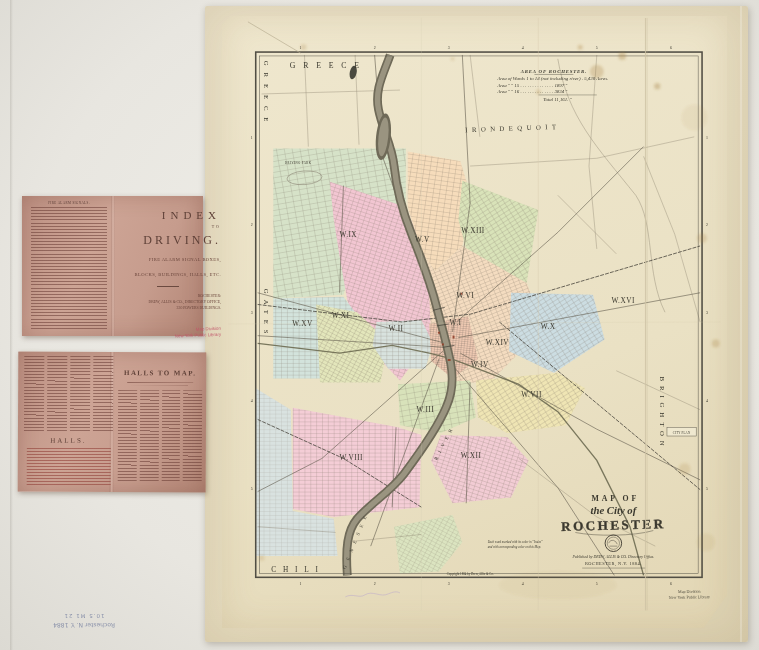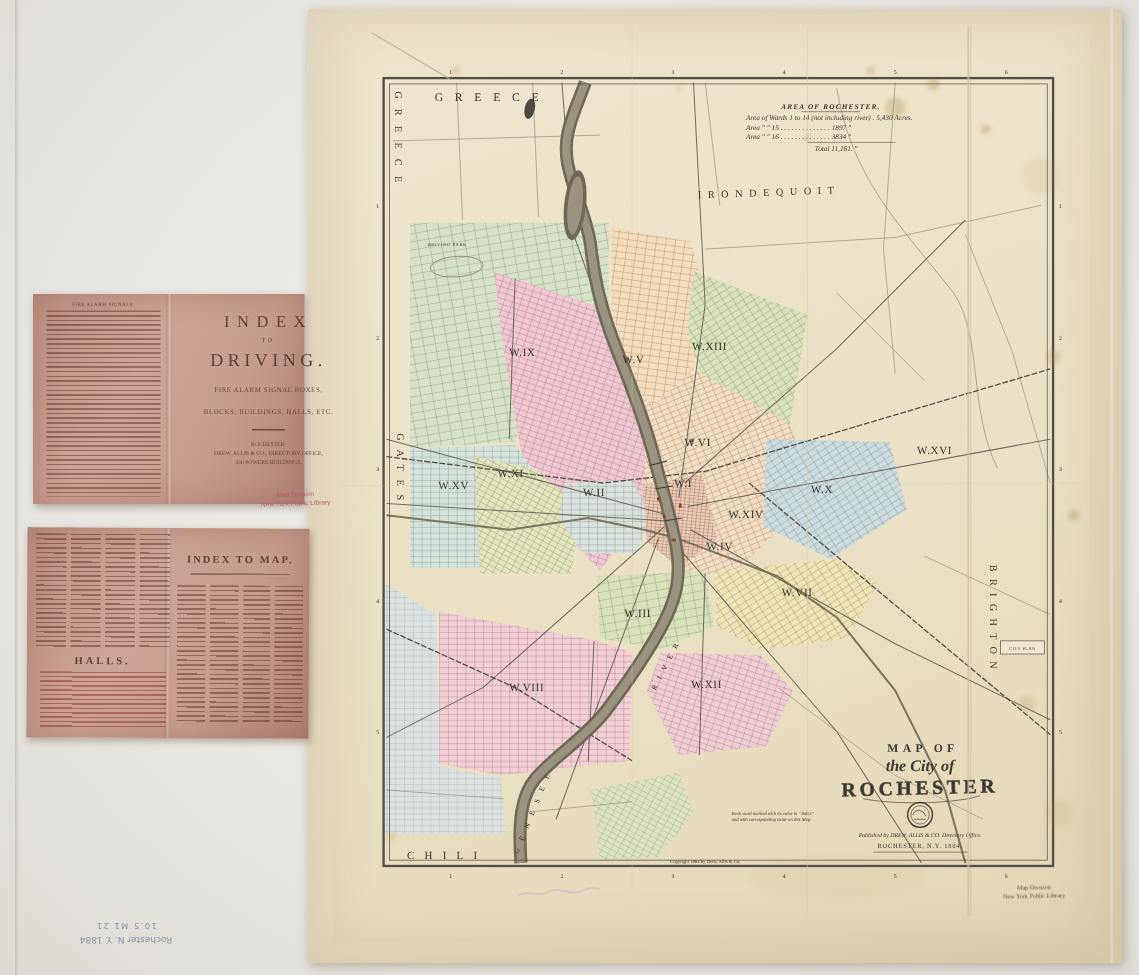--- a/index.html
+++ b/index.html
@@ -28,34 +28,34 @@
        box-shadow:1px 2px 5px rgba(80,55,40,.38), inset 0 0 20px rgba(115,65,50,.28);}
   .panel::before{content:"";position:absolute;left:49%;top:0;width:4px;height:100%;
        background:linear-gradient(90deg,rgba(90,45,35,.18),rgba(255,235,225,.25),rgba(90,45,35,.10));}
   .panel-a{left:22px;top:196px;width:181px;height:140px;}
   .panel-b{left:18px;top:352px;width:188px;height:140px;transform:rotate(.3deg);}
   .micro{background:repeating-linear-gradient(180deg, rgba(98,52,45,.52) 0 1px, rgba(98,52,45,0) 1px 3.1px);}
   .micro-red{background:repeating-linear-gradient(180deg, rgba(140,55,48,.55) 0 1px, rgba(140,55,48,0) 1px 3.0px);}
   .pa-left{position:absolute;left:7px;top:5px;width:80px;height:130px;}
   .pa-list-header{font-size:3.2px;text-align:center;color:#5e4038;letter-spacing:.4px;margin-bottom:2px;}
   .pa-left .micro{height:124px;width:76px;margin:0 auto;}
-  .pa-right{position:absolute;left:104px;top:4px;width:106px;height:134px;text-align:center;color:#5f4138;}
+  .pa-right{position:absolute;left:93px;top:4px;width:106px;height:134px;text-align:right;color:#5f4138;}
   .t-index{font-size:11px;letter-spacing:5px;margin-top:9px;}
   .t-to{font-size:4px;letter-spacing:2px;margin-top:3px;}
   .t-streets{font-size:12px;letter-spacing:3px;margin-top:4px;}
   .t-sub{font-size:4.6px;letter-spacing:.4px;margin-top:9px;color:#6b463c;}
   .t-sub2{font-size:4.6px;letter-spacing:.4px;margin-top:10px;color:#6b463c;}
   .rule{width:22px;border-top:1px solid #6b4a40;margin:9px auto 0;}
   .t-imprint{font-size:3.8px;margin-top:7px;line-height:1.55;color:#6b463c;}
   .stampA{position:absolute;right:0px;bottom:-4px;width:70px;color:#c2566a;font-size:4.4px;
        line-height:1.3;transform:rotate(-2deg);font-family:"Liberation Sans",sans-serif;opacity:.95;}
   .pb-left{position:absolute;left:6px;top:4px;width:89px;height:132px;}
   .pb-cols{display:flex;gap:3px;height:76px;}
   .pb-cols .micro{flex:1;}
-  .t-halls{font-size:7px;letter-spacing:2px;text-align:center;color:#5f4138;margin-top:5px;font-weight:bold;}
+  .t-halls{font-size:7px;letter-spacing:2px;text-align:center;color:#5f4138;margin-top:5px;font-weight:normal;}
   .pb-halls-lines{height:38px;width:84px;margin:3px auto 0;}
   .pb-right{position:absolute;left:100px;top:4px;width:84px;height:132px;text-align:center;color:#5f4138;}
   .t-indexmap{font-size:7px;letter-spacing:1.4px;margin-top:13px;font-weight:bold;}
   .pb-note{height:3px;width:66px;margin:5px auto 0;}
   .pb-right .pb-cols{height:92px;margin-top:5px;}
   
   .shelfmark{position:absolute;left:28px;top:612px;width:112px;transform:rotate(180deg);
        font-family:"DejaVu Sans",sans-serif;color:#7d86a3;opacity:.85;font-size:6px;
        line-height:1.6;text-align:center;}
   .shelfmark .sm2{font-size:5.5px;letter-spacing:1px;}
@@ -361,21 +361,21 @@
       <div class="pb-cols">
         <div class="micro"></div>
         <div class="micro"></div>
         <div class="micro"></div>
         <div class="micro"></div>
       </div>
       <div class="t-halls">HALLS.</div>
       <div class="micro-red pb-halls-lines"></div>
     </div>
     <div class="pb-right">
-      <div class="t-indexmap">INDEX TO MAP.</div>
+      <div class="t-indexmap">HALLS TO MAP.</div>
       <div class="pb-note micro"></div>
       <div class="pb-cols">
         <div class="micro"></div>
         <div class="micro"></div>
         <div class="micro"></div>
         <div class="micro"></div>
       </div>
     </div>
   </div>
 

